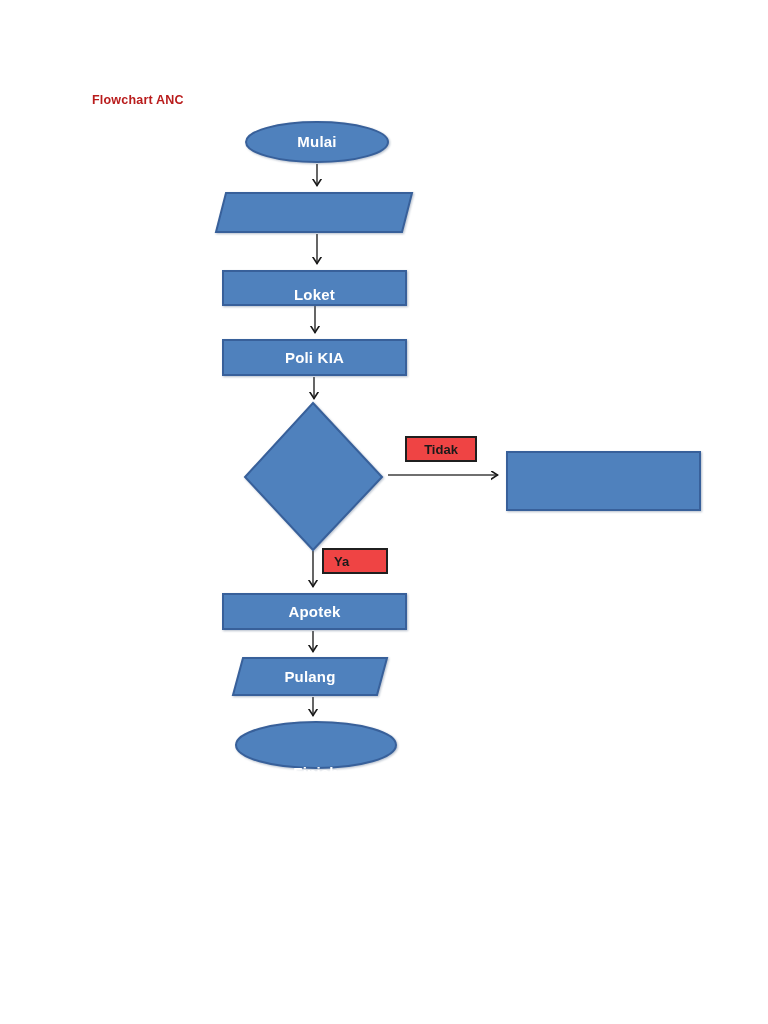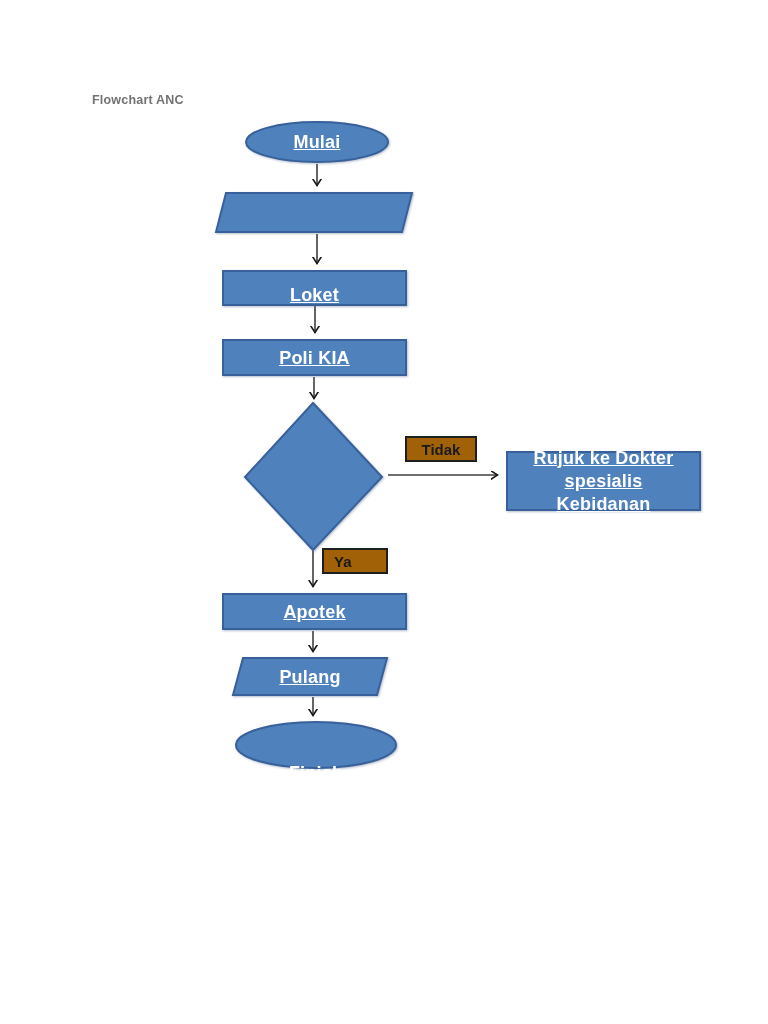--- a/index.html
+++ b/index.html
@@ -1,26 +1,26 @@
 <!DOCTYPE html>
 <html><head>
 <meta charset="utf-8">
 <style>
   html,body{margin:0;padding:0;background:#ffffff;}
   #page{position:relative;width:768px;height:1024px;background:#ffffff;overflow:hidden;
         font-family:"Liberation Sans",sans-serif;}
   #doc-title{position:absolute;left:92px;top:93px;font-size:12.5px;font-weight:bold;
-             color:#737373;letter-spacing:.2px;}
+             color:#b91c1c;letter-spacing:.2px;}
   #canvas{position:absolute;left:0;top:0;}
   .shapes{filter:drop-shadow(1px 1.5px 1px rgba(90,110,140,.45));}
-  .lbl{position:absolute;color:#ffffff;font-weight:bold;font-size:18px;
+  .lbl{position:absolute;color:#ffffff;font-weight:bold;font-size:15px;
        display:flex;align-items:center;justify-content:center;text-align:center;
-       white-space:pre-line;line-height:22px;letter-spacing:.2px;text-decoration:underline;}
-  .branch-box{position:absolute;background:#a16207;border:2px solid #1f1f1f;
-       box-sizing:border-box;color:#1a1a1a;font-weight:bold;font-size:15px;
+       white-space:pre-line;line-height:22px;letter-spacing:.2px;}
+  .branch-box{position:absolute;background:#ef4444;border:2px solid #1f1f1f;
+       box-sizing:border-box;color:#1a1a1a;font-weight:bold;font-size:13px;
        display:flex;align-items:center;}
   .branch-box.center{justify-content:center;}
   .branch-box.left{justify-content:flex-start;padding-left:10px;}
 </style>
 </head>
 <body>
 
 <div id="page">
 
   <div id="doc-title">Flowchart ANC</div>
@@ -52,22 +52,20 @@
       <rect x="507" y="452" width="193" height="58"></rect>
       <rect x="223" y="594" width="183" height="35"></rect>
       <polygon points="243,658 387,658 377,695 233,695"></polygon>
       <ellipse cx="316" cy="745" rx="80" ry="23"></ellipse>
     </g>
   </svg>
 
   <div class="lbl" style="left:246px;top:122px;width:142px;height:40px;">Mulai</div>
   <div class="lbl" style="left:223px;top:271px;width:183px;height:48px;">Loket</div>
   <div class="lbl" style="left:223px;top:340px;width:183px;height:35px;">Poli KIA</div>
-  <div class="lbl" style="left:507px;top:452px;width:193px;height:58px;line-height:23px;">Rujuk ke Dokter spesialis
-Kebidanan</div>
   <div class="lbl" style="left:223px;top:594px;width:183px;height:35px;">Apotek</div>
   <div class="lbl" style="left:233px;top:658px;width:154px;height:37px;">Pulang</div>
   <div class="lbl" style="left:236px;top:750px;width:160px;height:46px;">Finish</div>
 
   <div class="branch-box center" style="left:405px;top:436px;width:72px;height:26px;">Tidak</div>
   <div class="branch-box left" style="left:322px;top:548px;width:66px;height:26px;">Ya</div>
 
 </div>
 
 </body></html>

